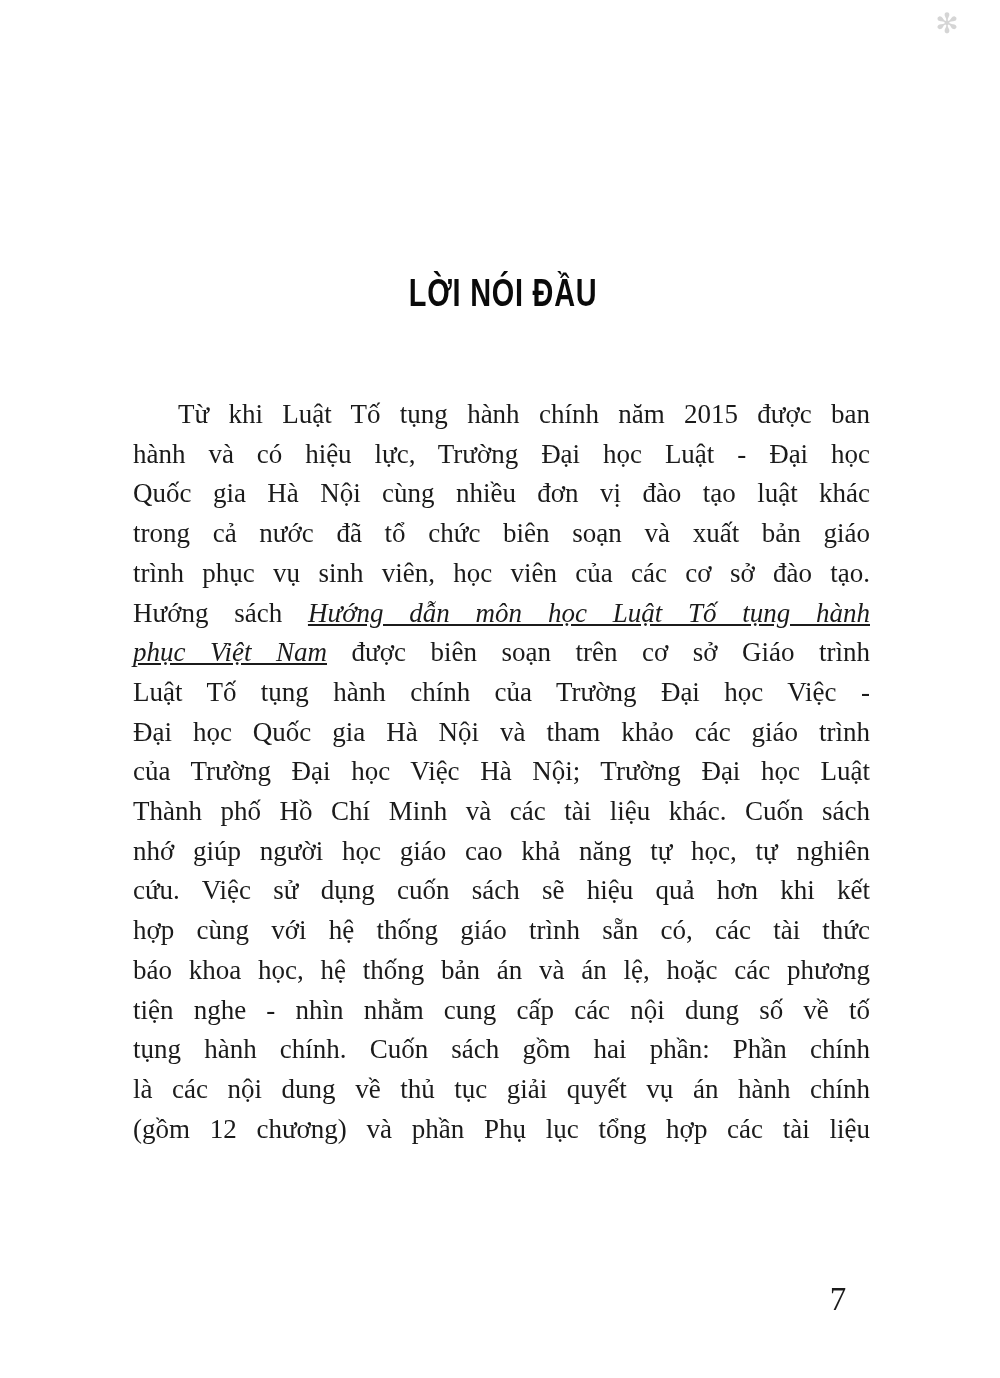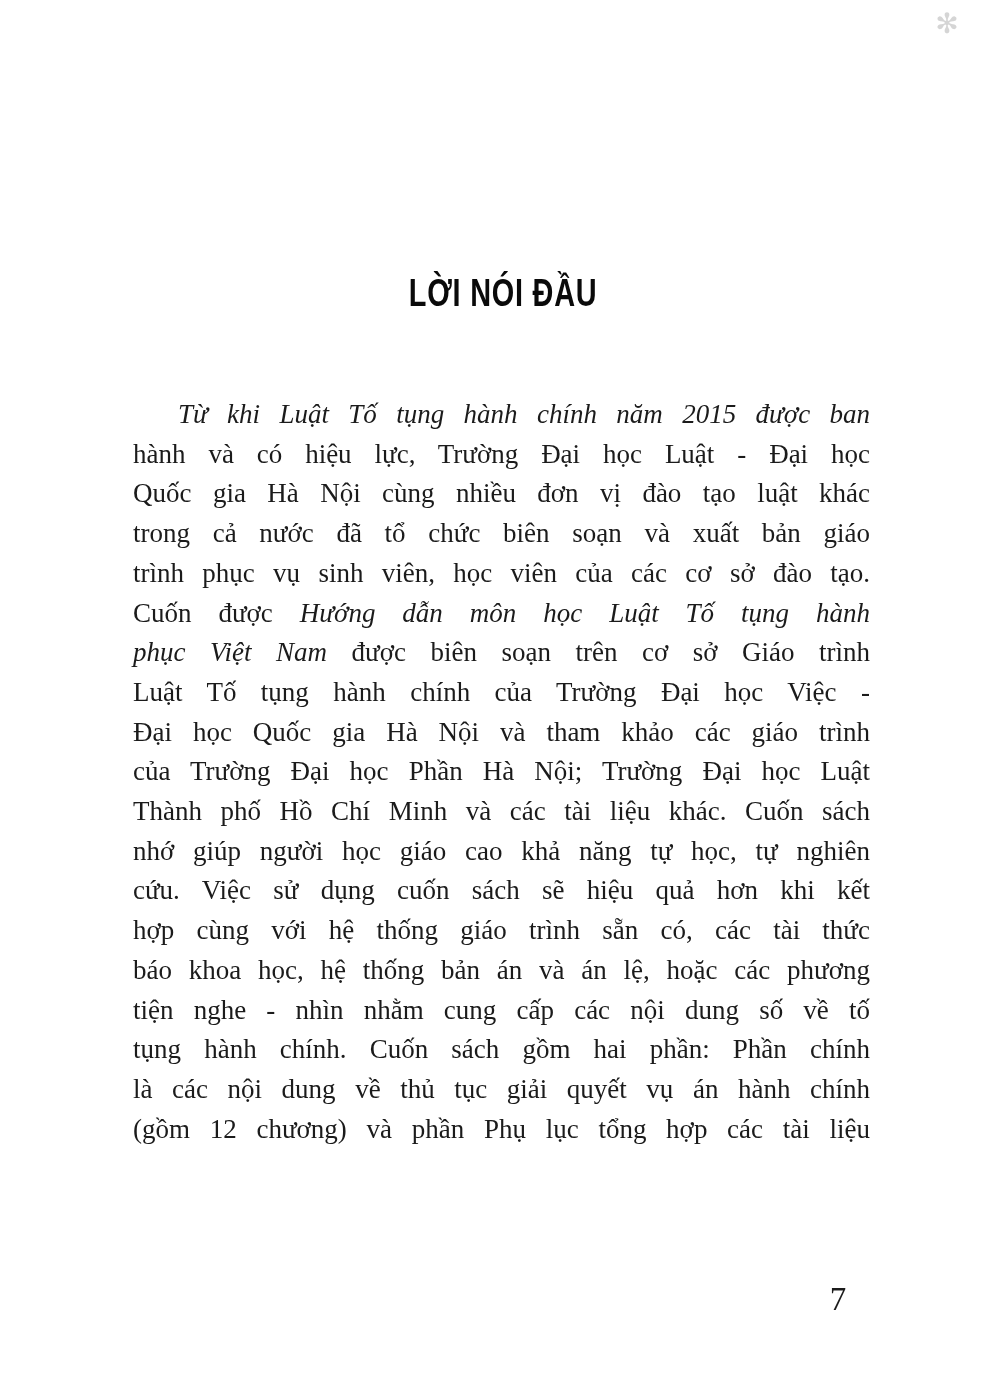--- a/index.html
+++ b/index.html
@@ -55,24 +55,24 @@
     font-size: 27px;
     line-height: 39.7px;
     color: #1b1b1b;
   }
   .line {
     text-align: justify;
     text-align-last: justify;
   }
   .line.indent {
     text-indent: 45px;
-    font-style: italic;
   }
   .line em {
     font-style: italic;
+    text-decoration: underline;
   }
   .page-number {
     position: absolute;
     left: 803px;
     top: 1279px;
     width: 70px;
     text-align: center;
     font-size: 33px;
     line-height: 40px;
     color: #1b1b1b;
@@ -88,25 +88,25 @@
   <h1 class="title">
     <span class="title-inner">LỜI NÓI ĐẦU</span>
   </h1>
 
   <div class="body-text">
       <div class="line indent"><span>Từ khi Luật Tố tụng hành chính năm 2015 được ban</span></div>
       <div class="line"><span>hành và có hiệu lực, Trường Đại học Luật - Đại học</span></div>
       <div class="line"><span>Quốc gia Hà Nội cùng nhiều đơn vị đào tạo luật khác</span></div>
       <div class="line"><span>trong cả nước đã tổ chức biên soạn và xuất bản giáo</span></div>
       <div class="line"><span>trình phục vụ sinh viên, học viên của các cơ sở đào tạo.</span></div>
-      <div class="line"><span>Cuốn được </span><em>Hướng dẫn môn học Luật Tố tụng hành</em></div>
+      <div class="line"><span>Hướng sách </span><em>Hướng dẫn môn học Luật Tố tụng hành</em></div>
       <div class="line"><em>phục Việt Nam</em><span> được biên soạn trên cơ sở Giáo trình</span></div>
       <div class="line"><span>Luật Tố tụng hành chính của Trường Đại học Việc -</span></div>
       <div class="line"><span>Đại học Quốc gia Hà Nội và tham khảo các giáo trình</span></div>
-      <div class="line"><span>của Trường Đại học Phần Hà Nội; Trường Đại học Luật</span></div>
+      <div class="line"><span>của Trường Đại học Việc Hà Nội; Trường Đại học Luật</span></div>
       <div class="line"><span>Thành phố Hồ Chí Minh và các tài liệu khác. Cuốn sách</span></div>
       <div class="line"><span>nhớ giúp người học giáo cao khả năng tự học, tự nghiên</span></div>
       <div class="line"><span>cứu. Việc sử dụng cuốn sách sẽ hiệu quả hơn khi kết</span></div>
       <div class="line"><span>hợp cùng với hệ thống giáo trình sẵn có, các tài thức</span></div>
       <div class="line"><span>báo khoa học, hệ thống bản án và án lệ, hoặc các phương</span></div>
       <div class="line"><span>tiện nghe - nhìn nhằm cung cấp các nội dung số về tố</span></div>
       <div class="line"><span>tụng hành chính. Cuốn sách gồm hai phần: Phần chính</span></div>
       <div class="line"><span>là các nội dung về thủ tục giải quyết vụ án hành chính</span></div>
       <div class="line"><span>(gồm 12 chương) và phần Phụ lục tổng hợp các tài liệu</span></div>
     </div>

